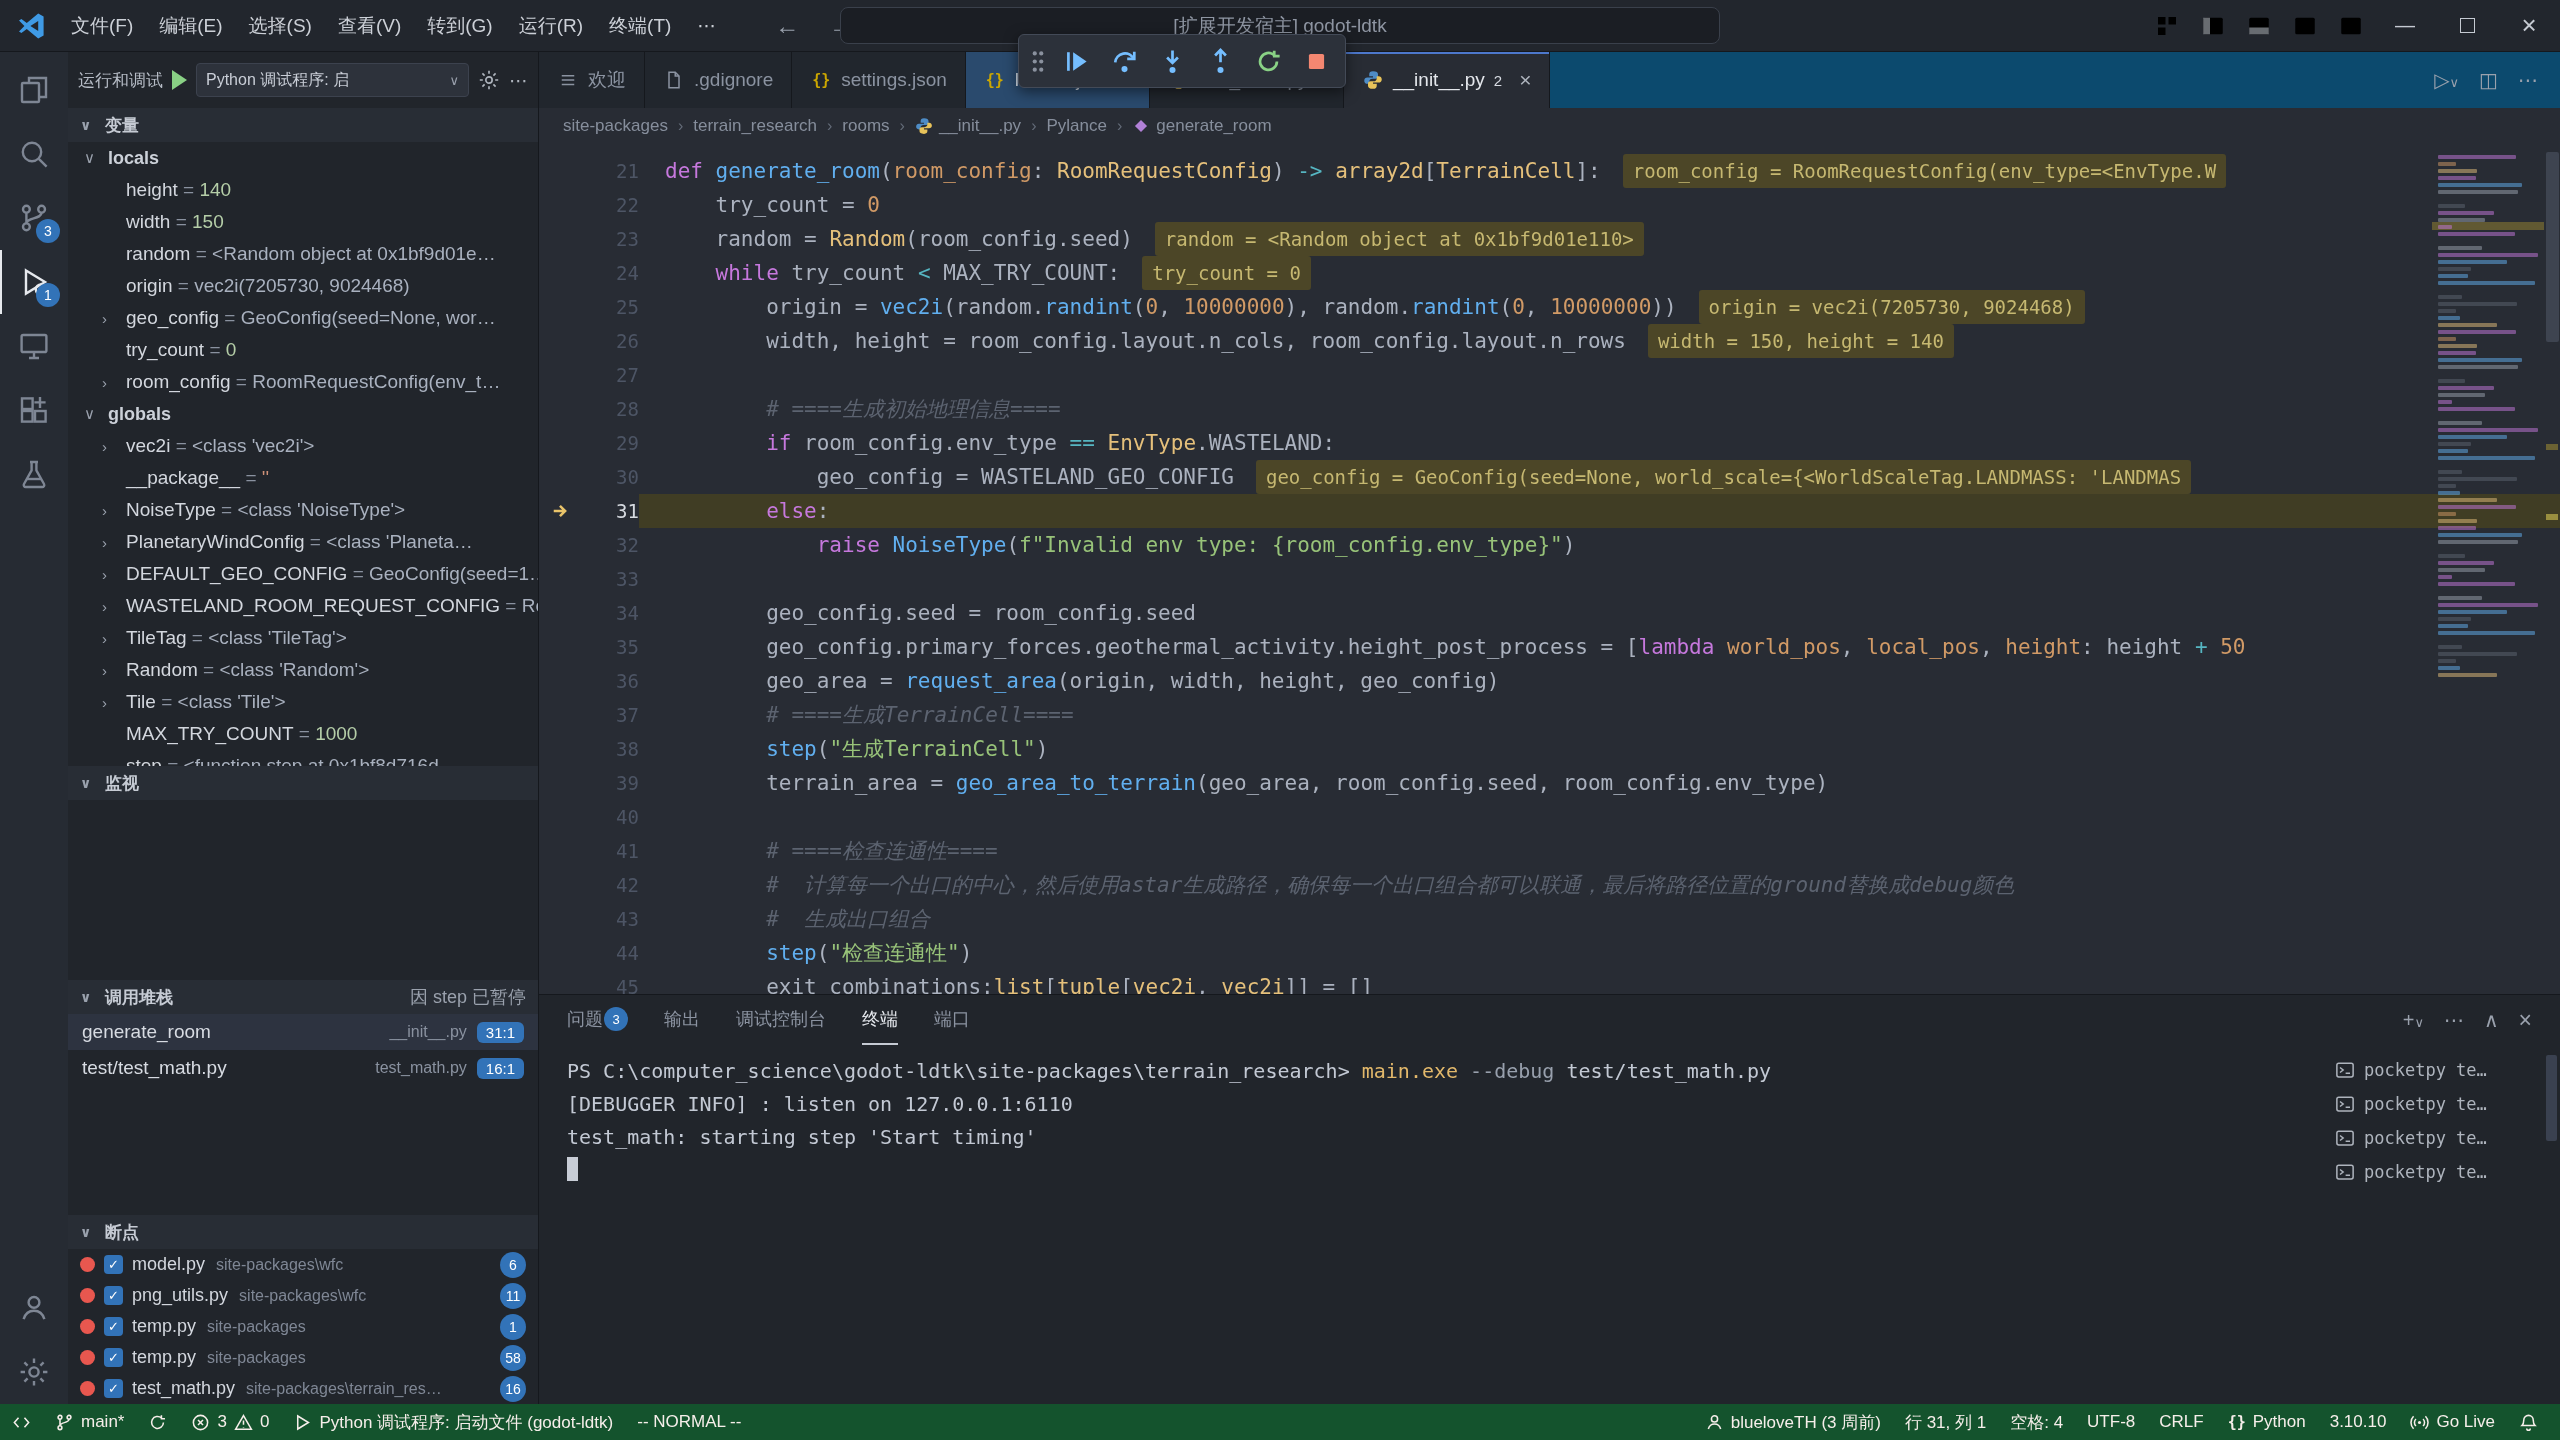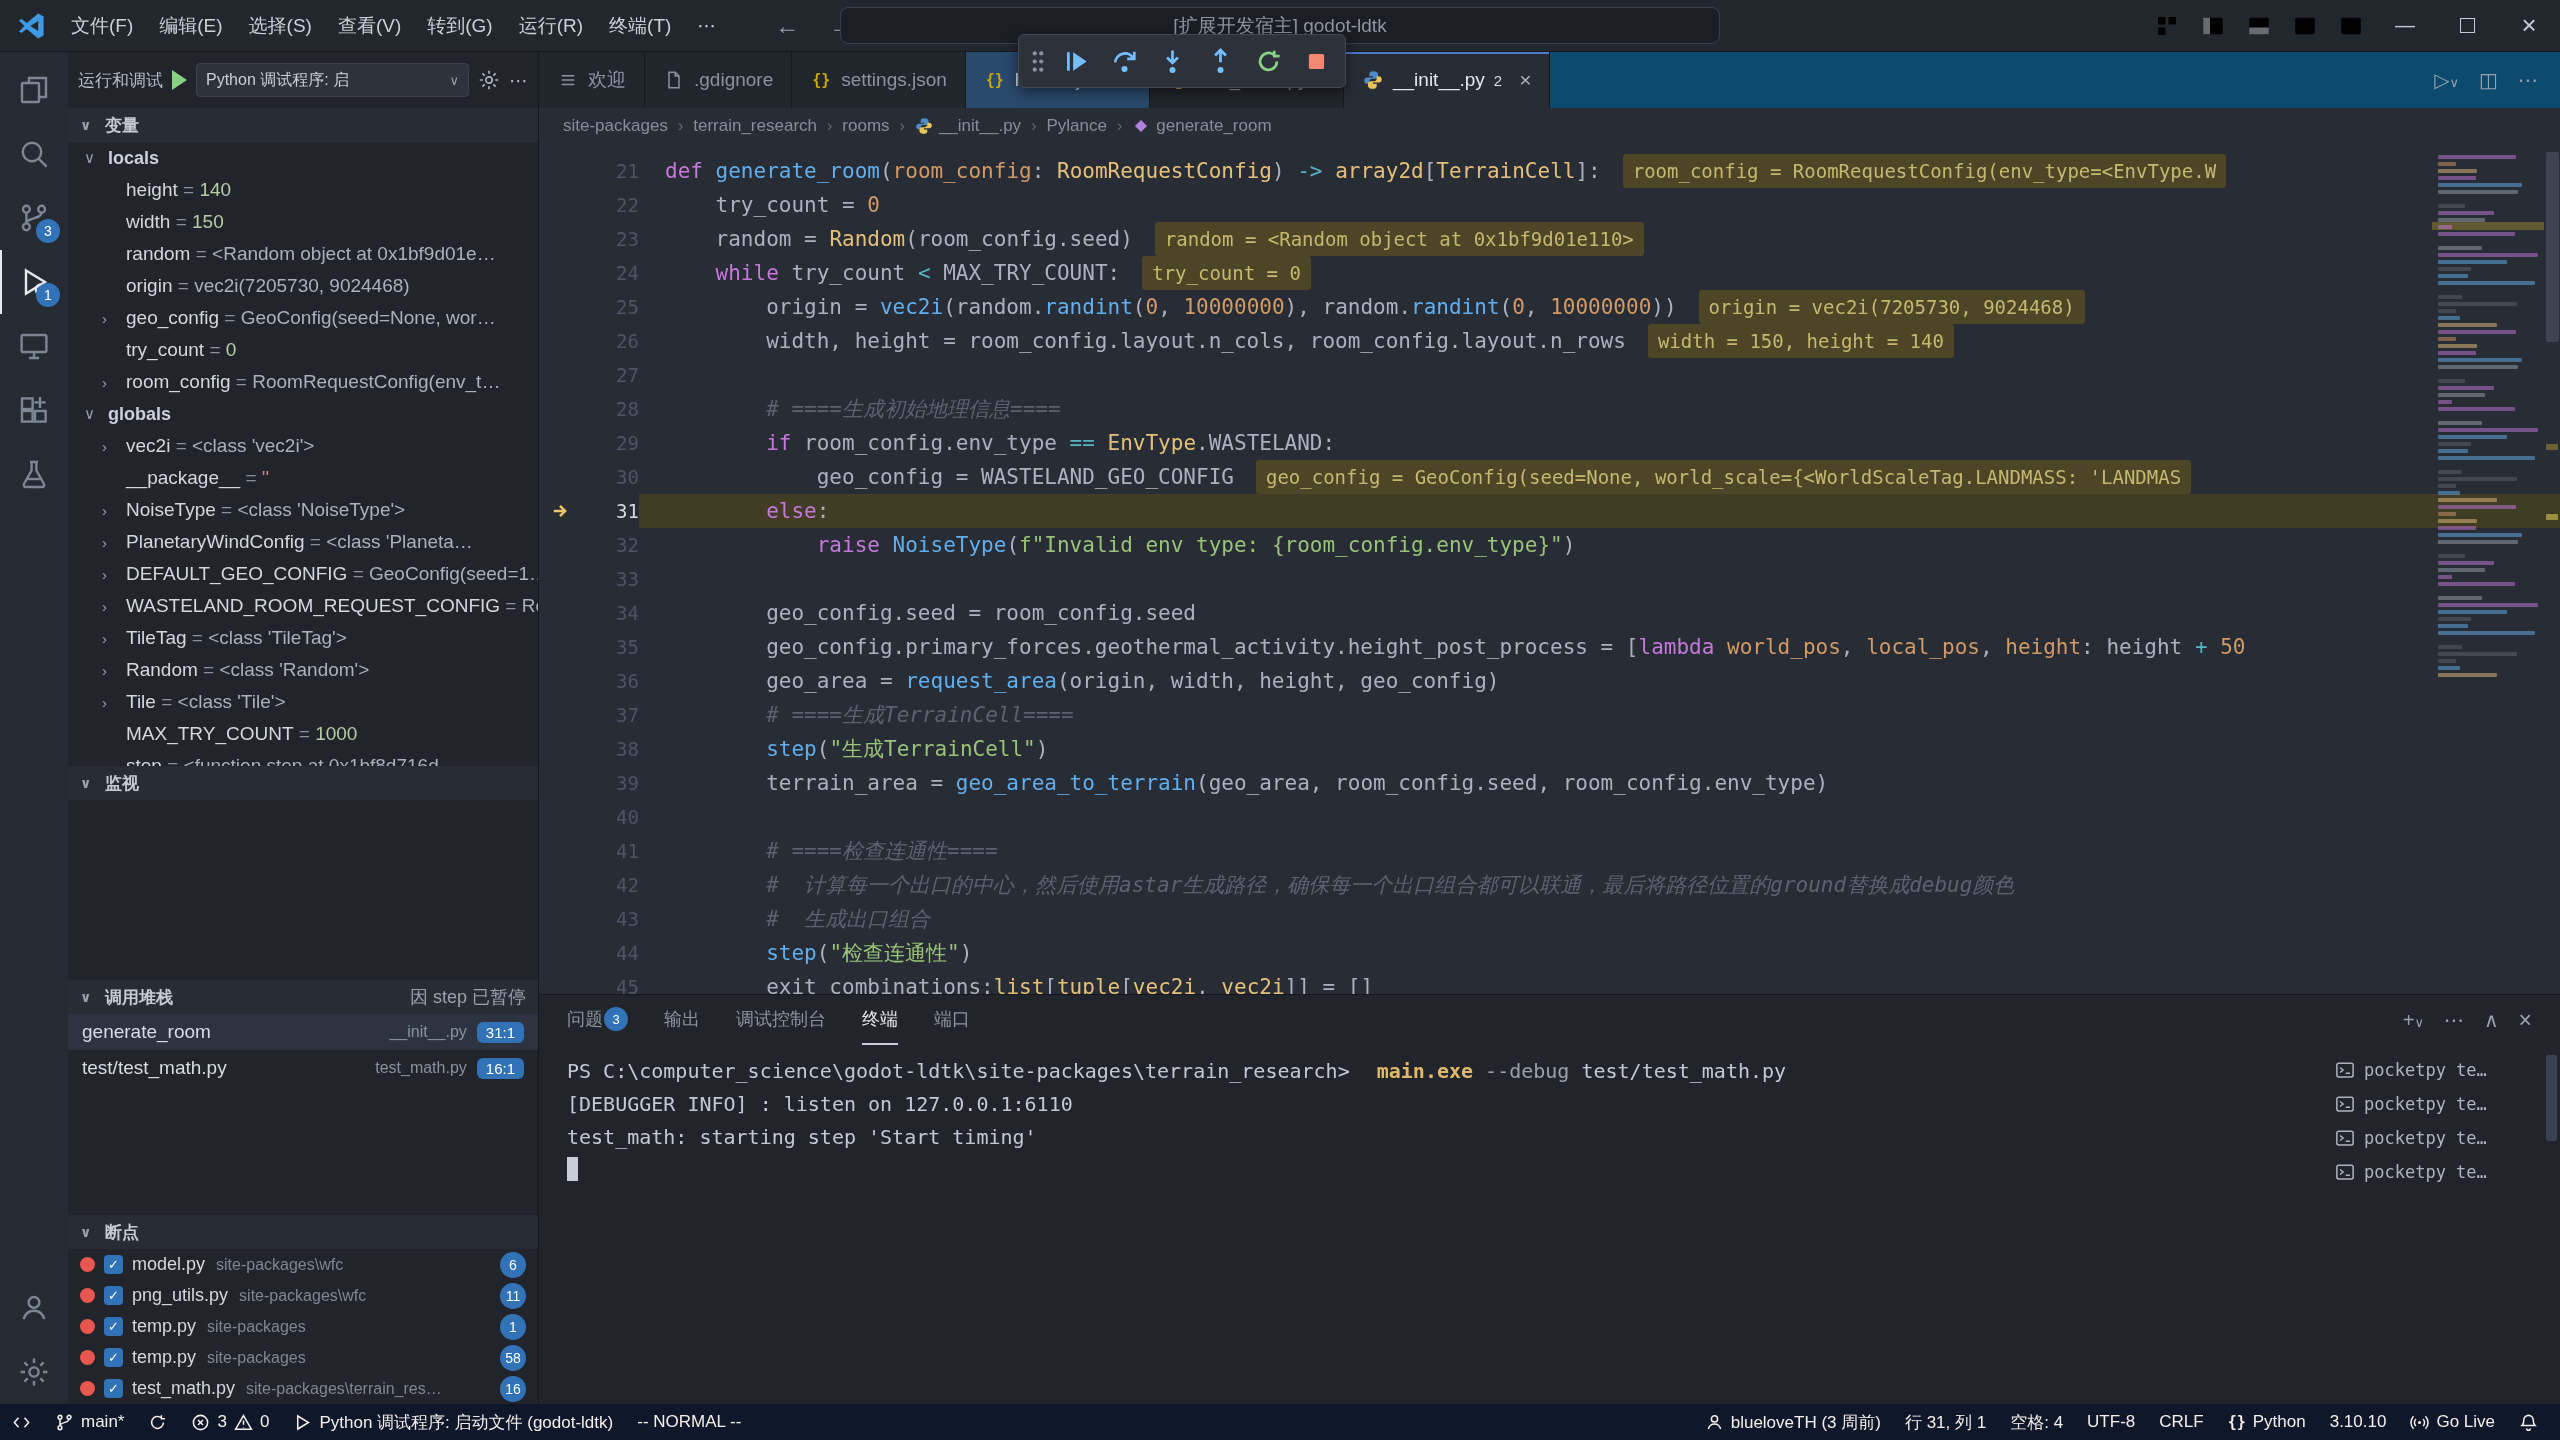--- a/index.html
+++ b/index.html
@@ -131,30 +131,30 @@
   .panel { height:410px; flex:none; background:#21252b; border-top:1px solid #15181d; display:flex; flex-direction:column; position:relative; }
   .panel-header { height:50px; flex:none; display:flex; align-items:center; padding:0 28px; gap:36px; }
   .p-tab { font-size:18px; color:#8b93a1; height:50px; display:flex; align-items:center; gap:1px; border-bottom:2px solid transparent; }
   .p-tab.active { color:#e4e7ec; border-bottom-color:#c6cbd4; }
   .p-badge { min-width:24px; height:24px; border-radius:12px; background:#3273b8; color:#fff; font-size:13px; display:flex;
     align-items:center; justify-content:center; padding:0 4px; }
   .panel-actions { margin-left:auto; display:flex; gap:20px; color:#9aa1ad; font-size:20px; align-items:center; }
 
   .term-body { flex:1; position:relative; font-family:"DejaVu Sans Mono","Liberation Mono",monospace; font-size:20px;
     color:#c3c9d4; padding:10px 0 0 28px; min-height:0; }
-  .term-line { height:33px; line-height:33px; white-space:pre; } .t-dim { color:#98a0ad; } .t-d { color:#c3c9d4; } .t-b { color:#e2b86b; font-weight:700;margin-left:15px; }
+  .term-line { height:33px; line-height:33px; white-space:pre; } .t-dim { color:#98a0ad; } .t-d { color:#c3c9d4; } .t-b { color:#e2b86b; font-weight:400; }
   .cursor { display:inline-block; width:11px; height:24px; background:#c8cdd6; vertical-align:-4px; }
 
   .term-list { position:absolute; top:8px; right:30px; width:195px; }
   .tl-row { height:34px; display:flex; align-items:center; gap:9px; color:#aeb4bd; font-size:17px; white-space:nowrap; }
   .tl-row svg { width:20px; height:20px; stroke:currentColor; fill:none; stroke-width:1.2; flex:none; }
   .panel-scroll { position:absolute; right:3px; top:10px; width:11px; height:86px; background:#3a4150; border-radius:2px; }
 
   
-  .statusbar { height:36px; flex:none; background:#0f172a; display:flex; align-items:center; color:#f6eeea; font-size:17px; }
+  .statusbar { height:36px; flex:none; background:#14532d; display:flex; align-items:center; color:#f6eeea; font-size:17px; }
   .sb-left, .sb-right { display:flex; align-items:center; height:100%; }
   .sb-right { margin-left:auto; padding-right:10px; }
   .sb-item { display:flex; align-items:center; gap:7px; padding:0 12px; height:100%; white-space:nowrap; }
   .sb-item .icn { width:19px; height:19px; display:inline-flex; }
   .sb-item .icn svg { width:19px; height:19px; stroke:currentColor; fill:none; stroke-width:1.3; }
   .sb-braces { font-family:"DejaVu Sans Mono",monospace; font-weight:700; font-size:15px; }
 
   .icn { display:inline-flex; align-items:center; justify-content:center; }
   .icn svg { width:100%; height:100%; stroke:currentColor; fill:none; stroke-width:1.2; }
 </style>

